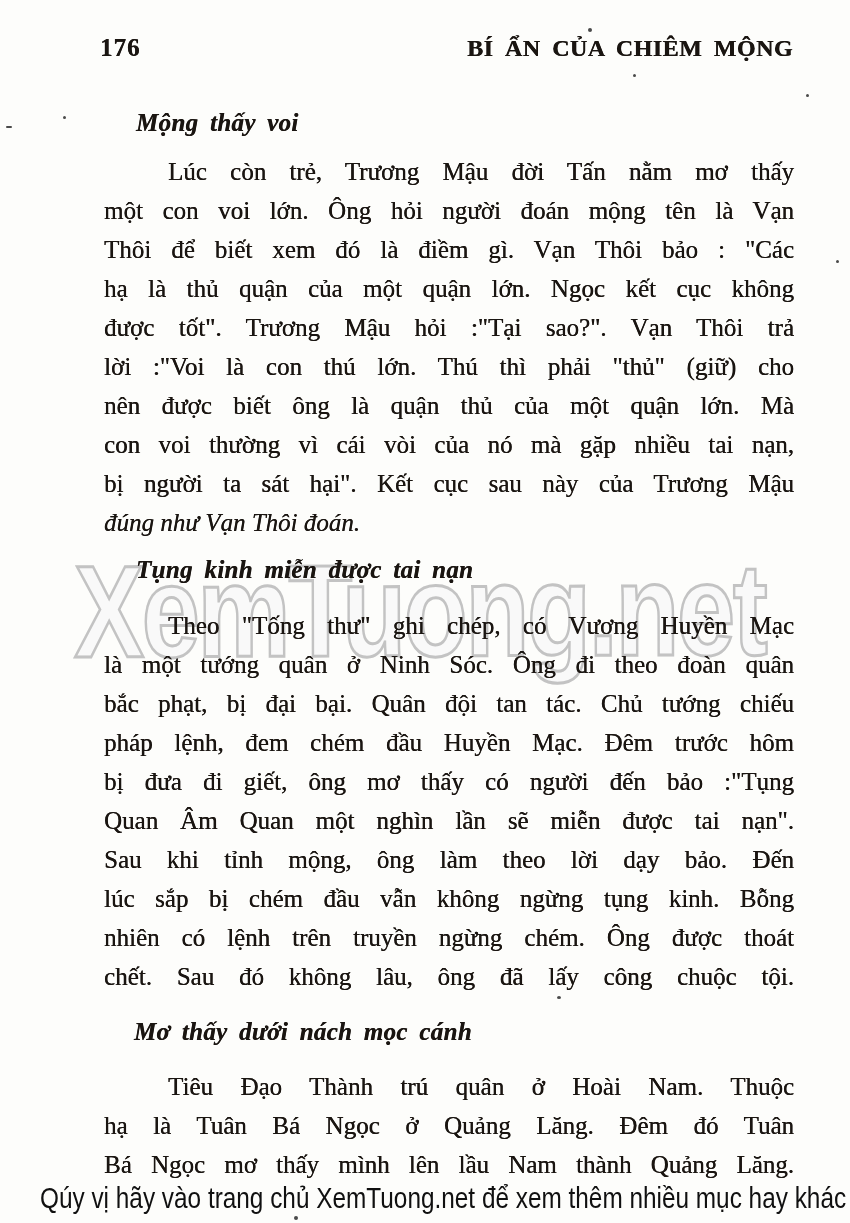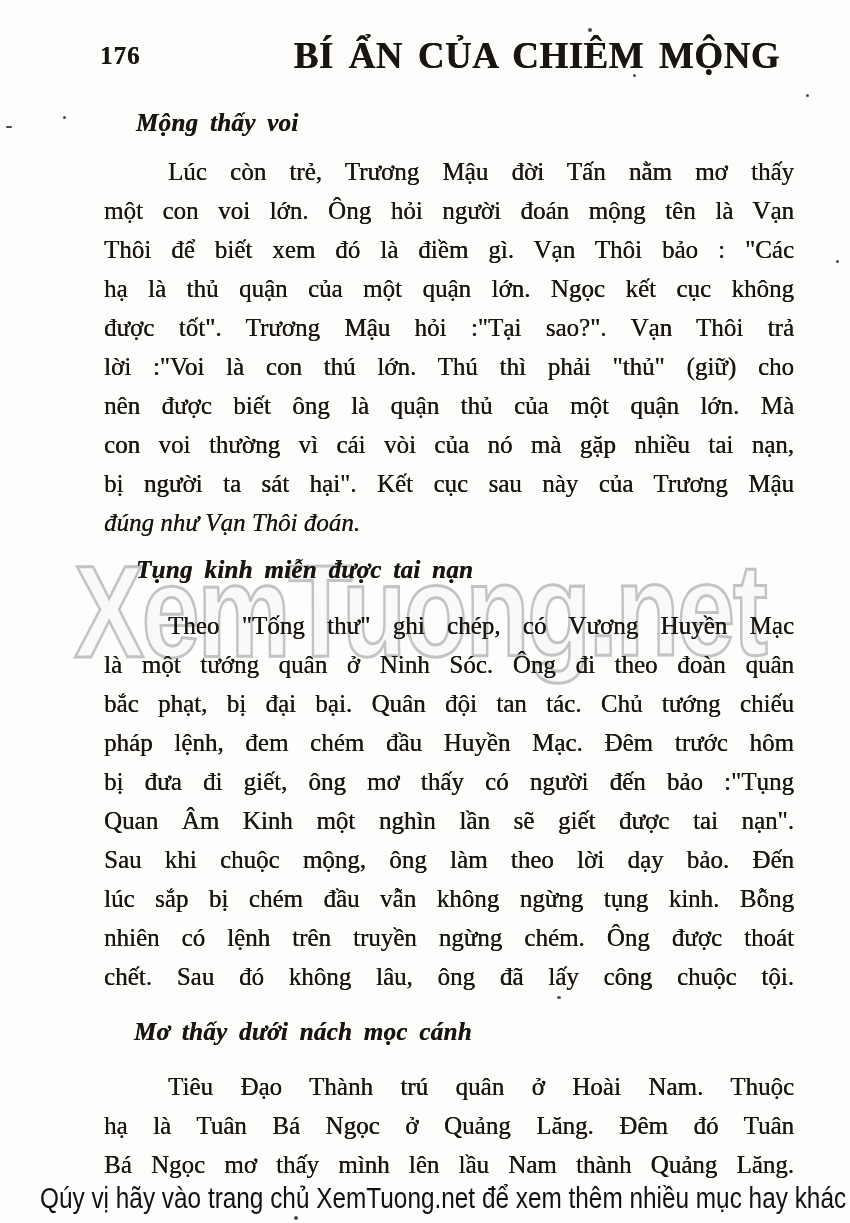--- a/index.html
+++ b/index.html
@@ -2,25 +2,25 @@
 <html><head>
 <meta charset="utf-8">
 <style>
   html,body{margin:0;padding:0;background:#e8e8e8;}
   .page{
     position:relative;width:850px;height:1223px;margin:0 auto;
     background:#fdfdfb;overflow:hidden;color:#1a1511;
     font-family:"Liberation Serif", serif;
   }
   
-  .header{position:absolute;left:100px;right:70px;top:34px;display:flex;
-    justify-content:space-between;align-items:center;z-index:2;}
+  .header{position:absolute;left:100px;right:57px;top:34px;display:flex;
+    justify-content:space-between;align-items:flex-end;z-index:2;}
   .pagenum{font-size:25px;font-weight:bold;letter-spacing:1px;
     text-shadow:0.3px 0 currentColor;}
-  .booktitle{font-size:37px;font-weight:bold;letter-spacing:0.5px;word-spacing:5px;
+  .booktitle{font-size:24px;font-weight:bold;letter-spacing:0.5px;word-spacing:5px;
     white-space:nowrap;text-shadow:0.4px 0 currentColor;}
   
   .content{position:absolute;left:104px;top:0;width:690px;font-size:25px;z-index:2;}
   .heading{font-style:italic;font-weight:bold;line-height:42px;margin-left:32px;
     word-spacing:5px;letter-spacing:0.3px;text-shadow:0.3px 0 currentColor;}
   .line{line-height:39px;text-align:justify;text-align-last:justify;
     text-shadow:0.3px 0 currentColor;}
   .line.indent{text-indent:64px;}
   .line.short{text-align-last:left;font-style:italic;}
   
@@ -77,22 +77,22 @@
       <div class="line short">đúng như Vạn Thôi đoán.</div>
     </div>
 
     <div class="section">
       <div class="heading" style="margin-top:7px">Tụng kinh miễn được tai nạn</div>
       <div class="line indent" style="margin-top:15px">Theo "Tống thư" ghi chép, có Vương Huyền Mạc</div>
       <div class="line">là một tướng quân ở Ninh Sóc. Ông đi theo đoàn quân</div>
       <div class="line">bắc phạt, bị đại bại. Quân đội tan tác. Chủ tướng chiếu</div>
       <div class="line">pháp lệnh, đem chém đầu Huyền Mạc. Đêm trước hôm</div>
       <div class="line">bị đưa đi giết, ông mơ thấy có người đến bảo :"Tụng</div>
-      <div class="line">Quan Âm Kinh một nghìn lần sẽ giết được tai nạn".</div>
-      <div class="line">Sau khi chuộc mộng, ông làm theo lời dạy bảo. Đến</div>
+      <div class="line">Quan Âm Quan một nghìn lần sẽ miễn được tai nạn".</div>
+      <div class="line">Sau khi tỉnh mộng, ông làm theo lời dạy bảo. Đến</div>
       <div class="line">lúc sắp bị chém đầu vẫn không ngừng tụng kinh. Bỗng</div>
       <div class="line">nhiên có lệnh trên truyền ngừng chém. Ông được thoát</div>
       <div class="line">chết. Sau đó không lâu, ông đã lấy công chuộc tội.</div>
     </div>
 
     <div class="section">
       <div class="heading" style="margin-top:15px;margin-left:30px">Mơ thấy dưới nách mọc cánh</div>
       <div class="line indent" style="margin-top:14px">Tiêu Đạo Thành trú quân ở Hoài Nam. Thuộc</div>
       <div class="line">hạ là Tuân Bá Ngọc ở Quảng Lăng. Đêm đó Tuân</div>
       <div class="line">Bá Ngọc mơ thấy mình lên lầu Nam thành Quảng Lăng.</div>

